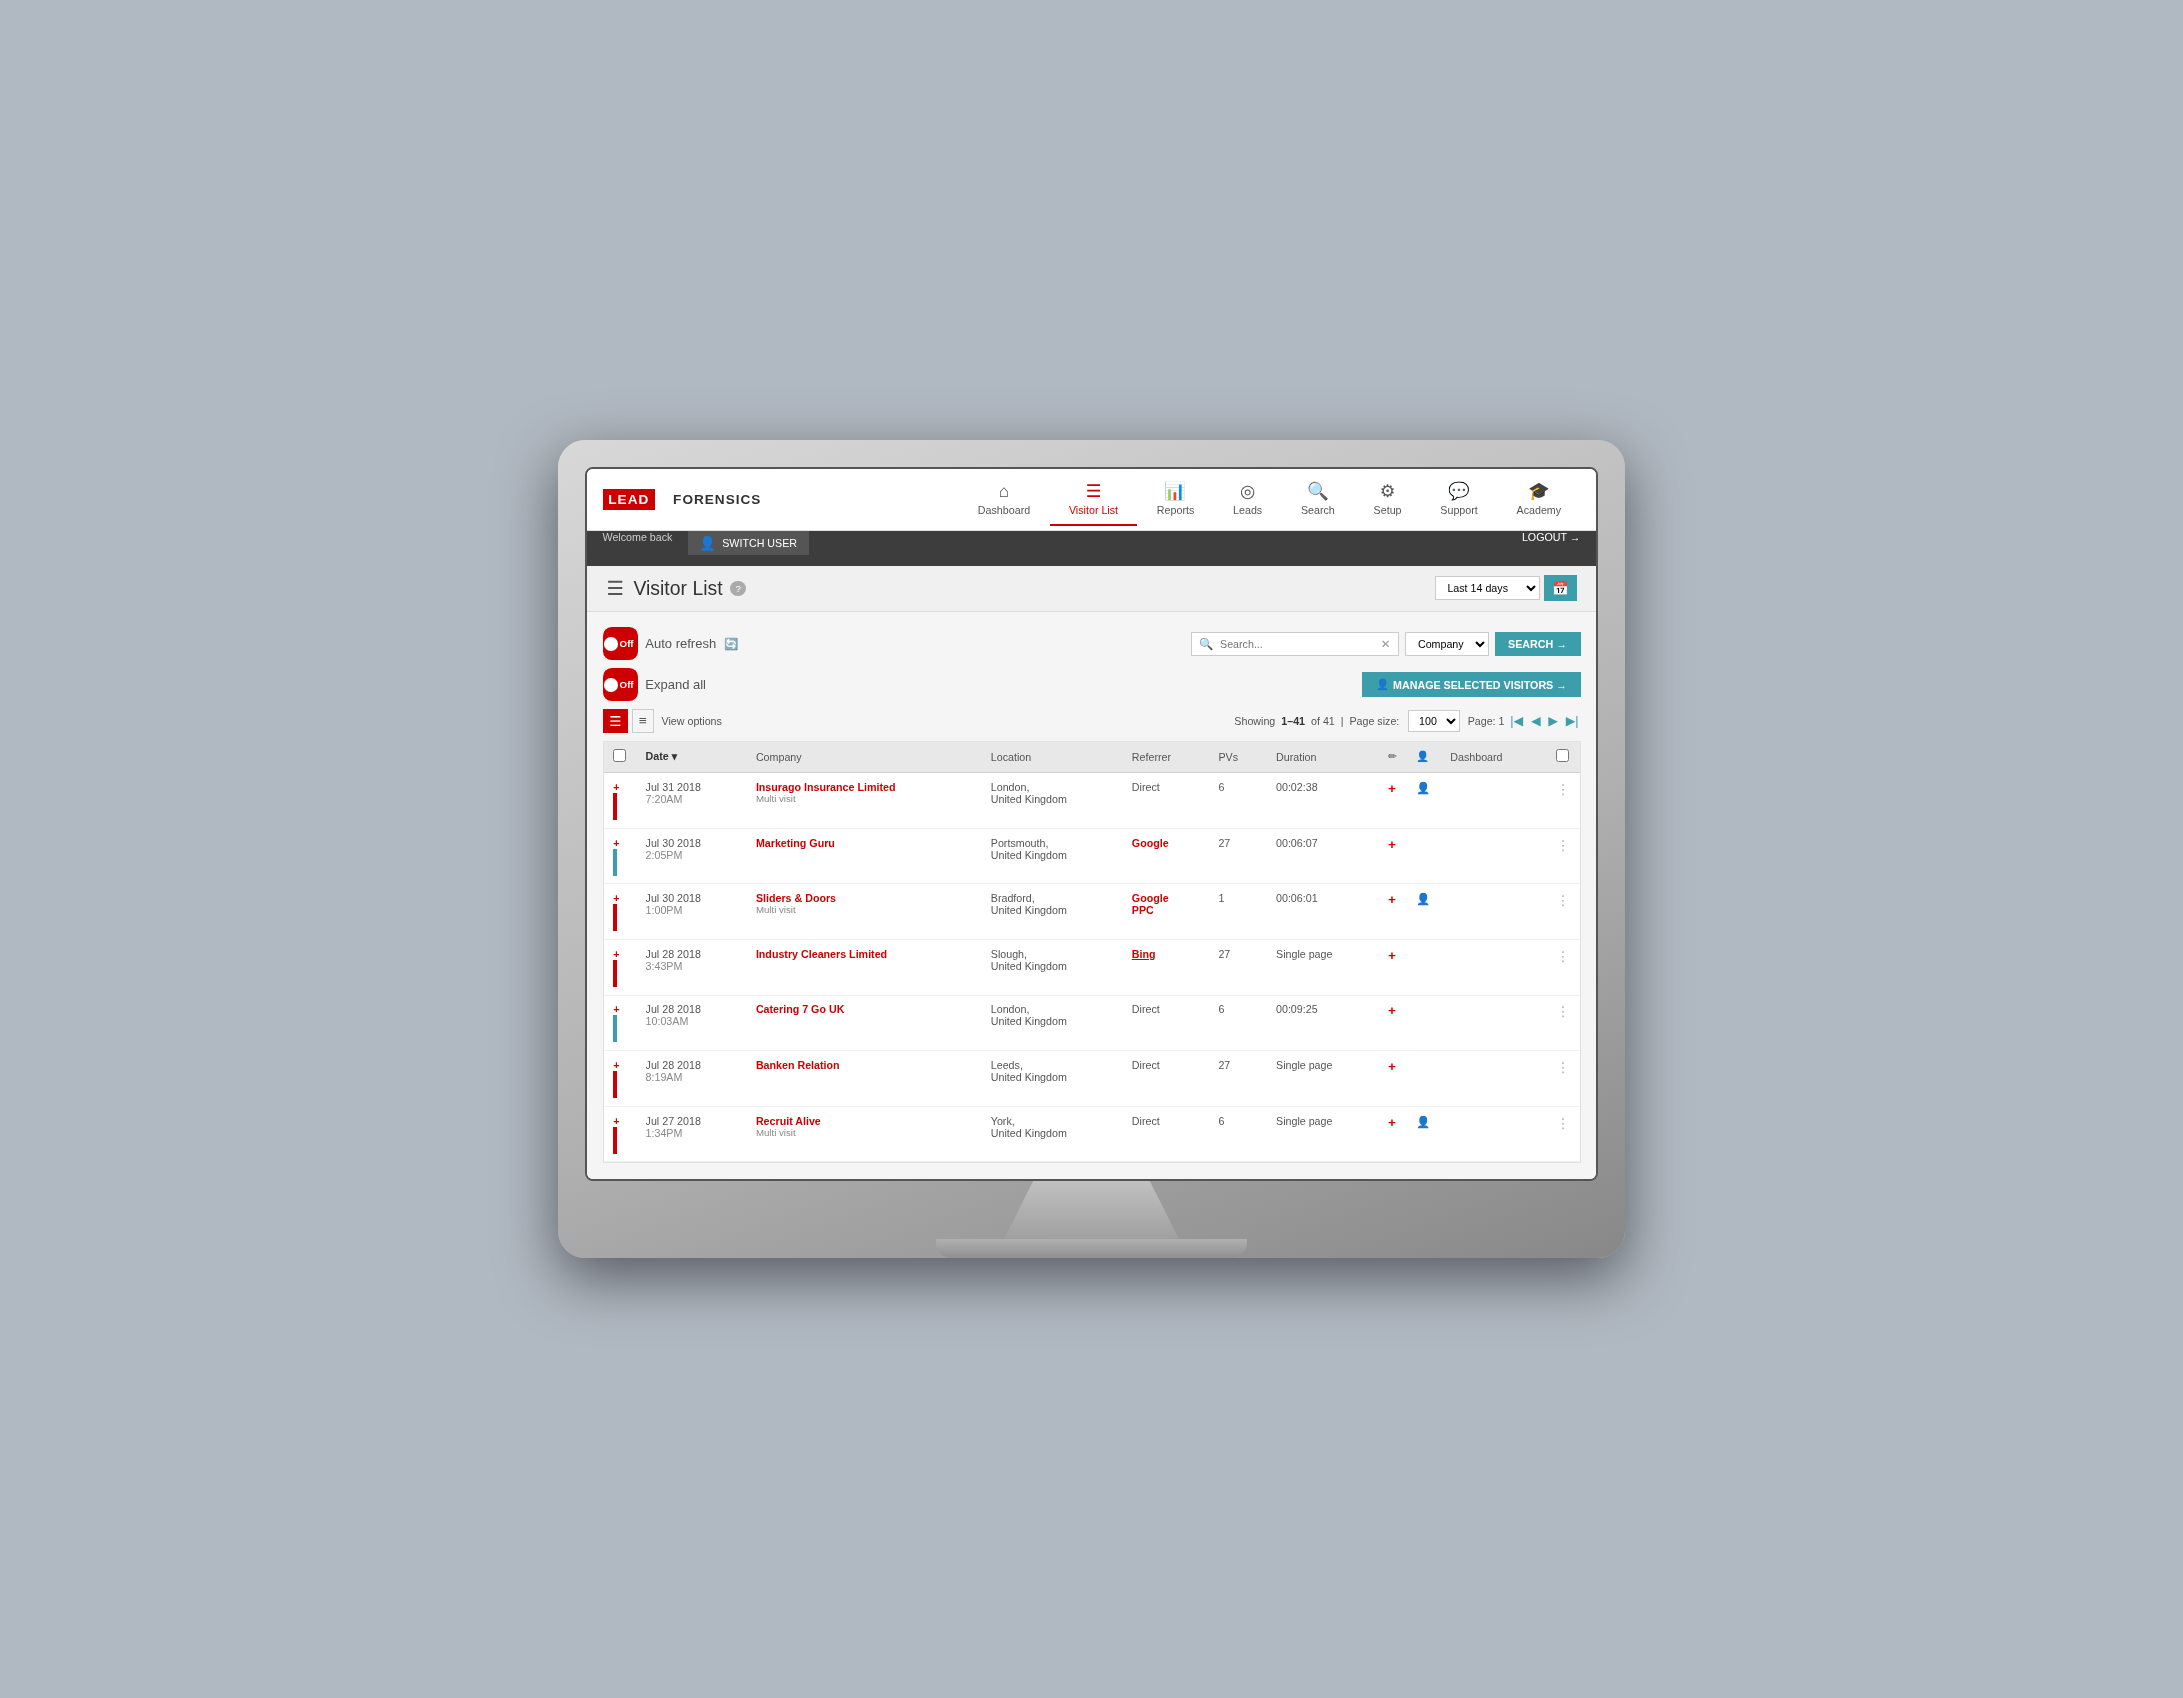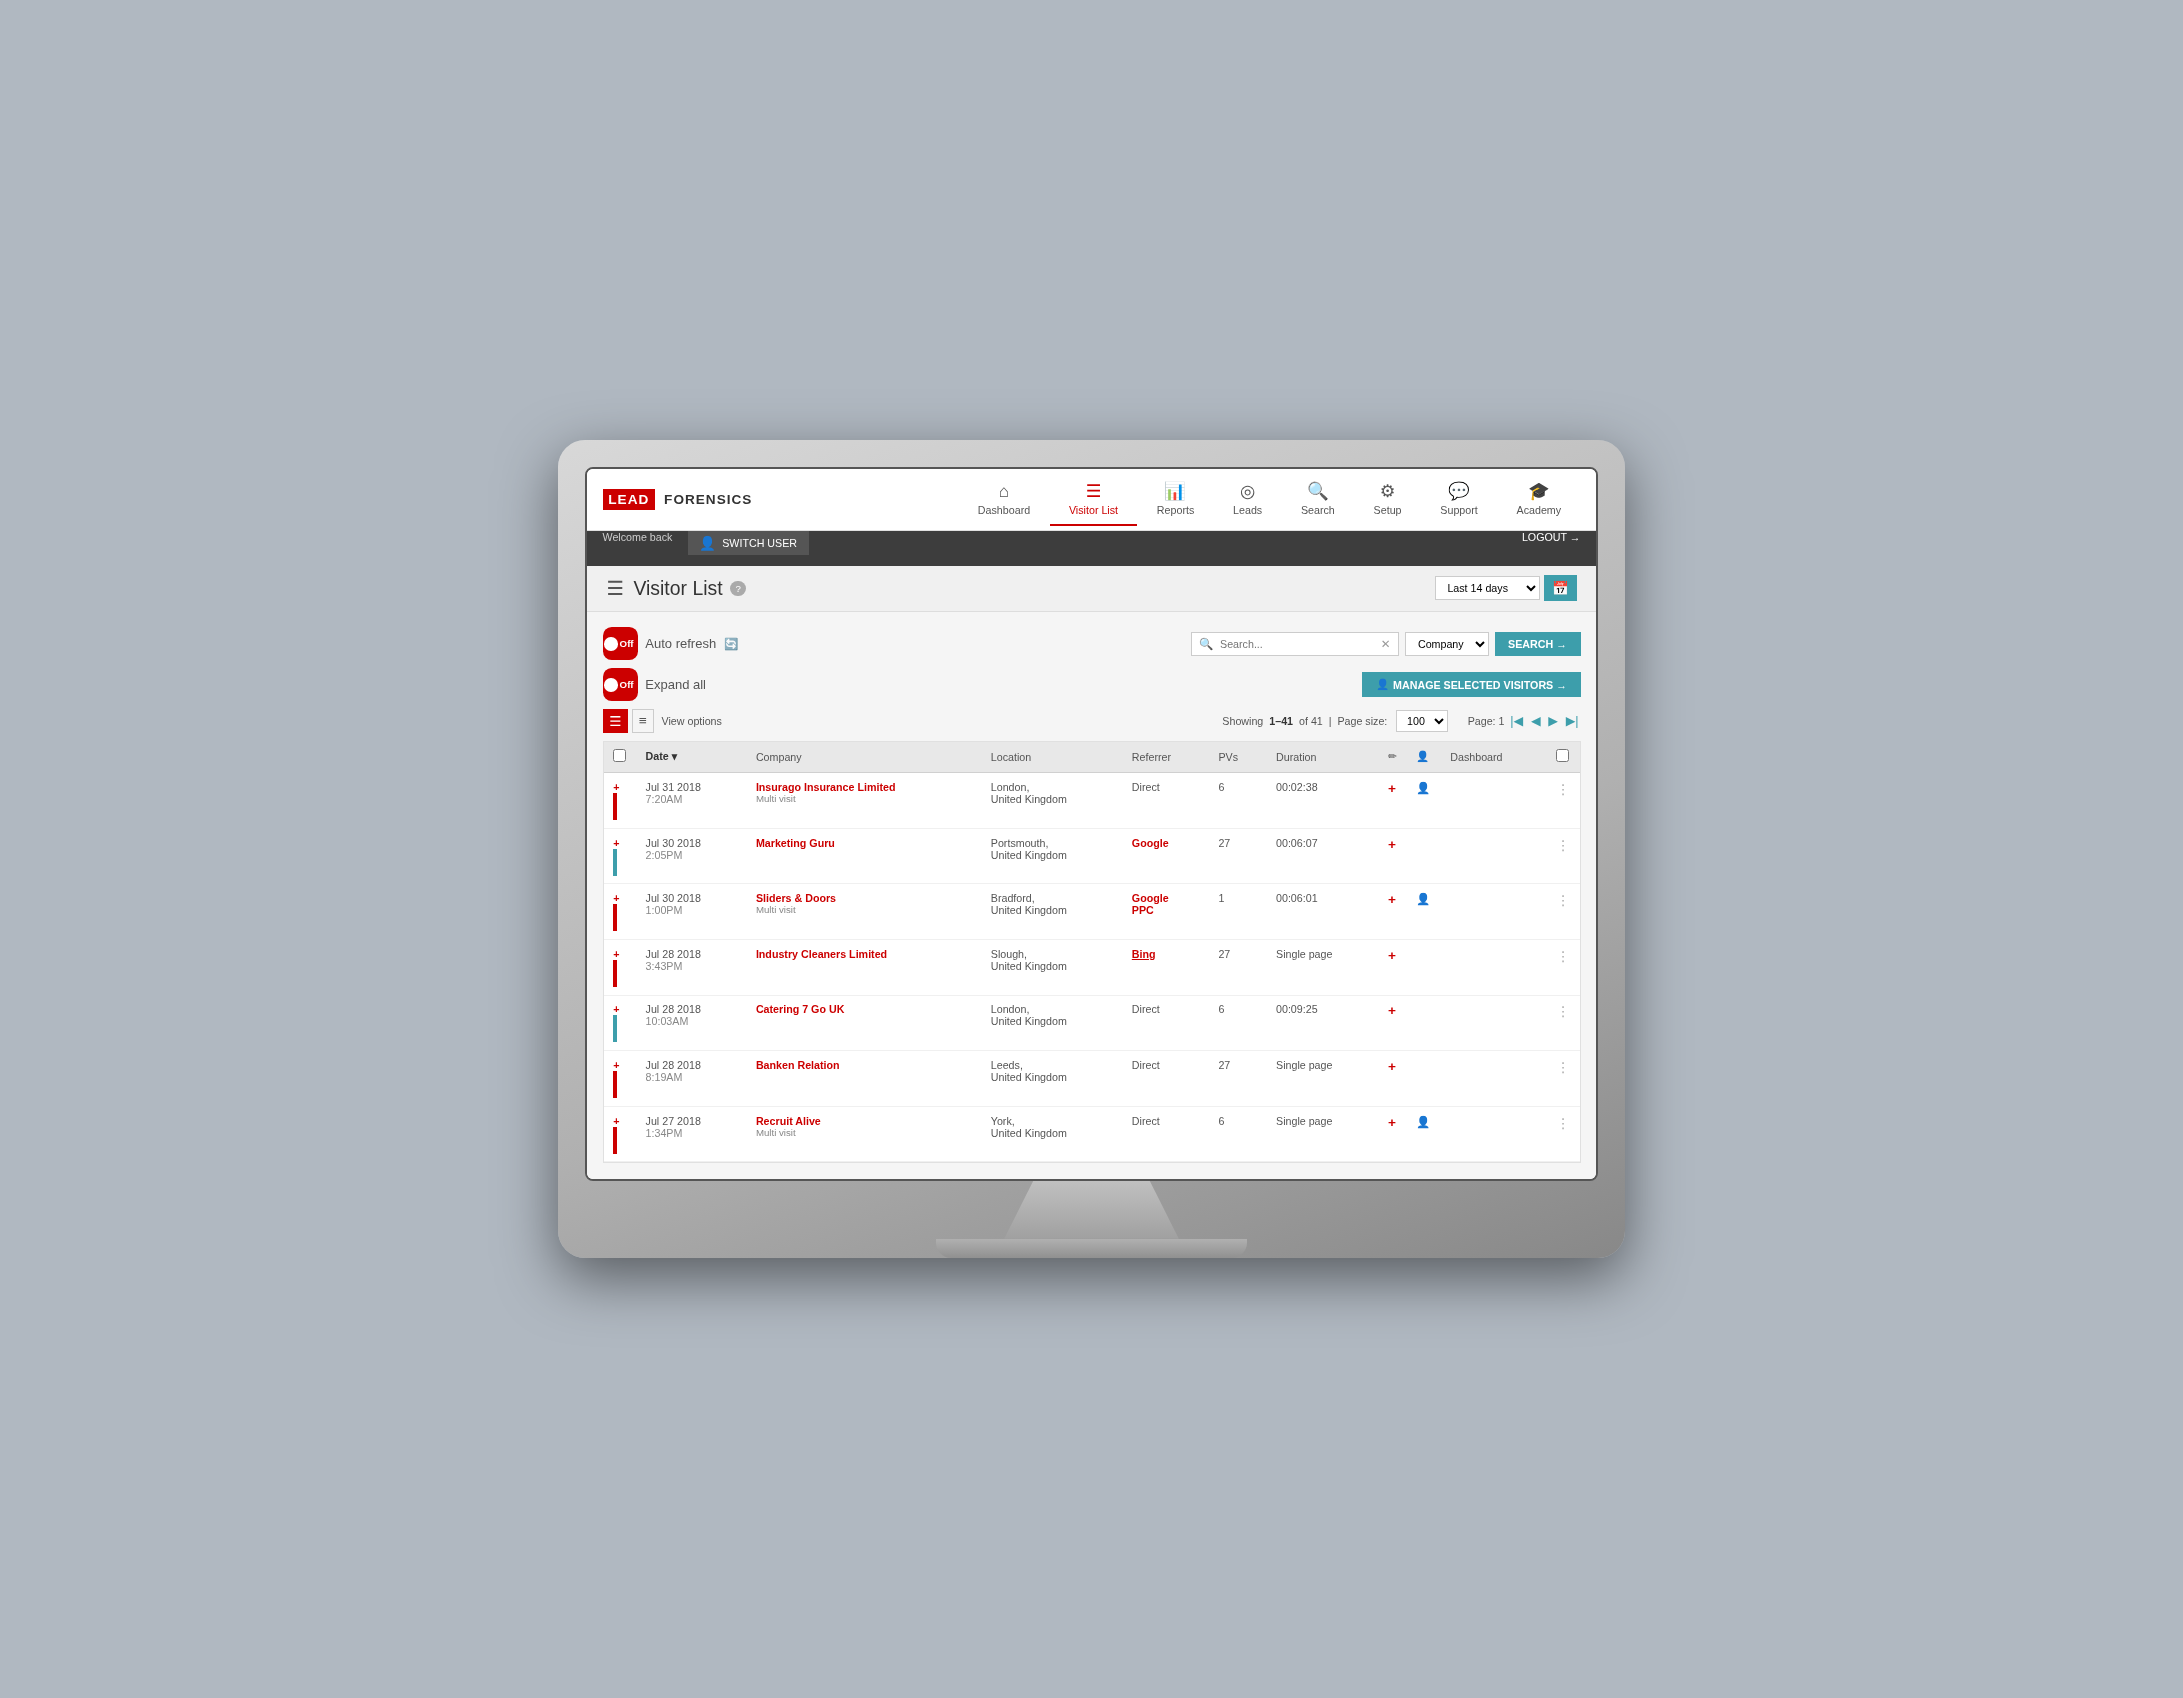--- a/index.html
+++ b/index.html
@@ -62,21 +62,21 @@
       font-weight: bold;
       font-size: 13.6px;
       padding: 2.9px 5.8px;
       letter-spacing: 1px;
     }
     .logo-forensics {
       font-weight: bold;
       font-size: 13.6px;
       color: #333;
       letter-spacing: 1px;
-      margin-left: 9px;
+      margin-left: 18px;
     }
     .nav-items {
       display: flex;
       align-items: center;
       gap: 0;
       margin-left: auto;
     }
     .nav-item {
       display: flex;
       flex-direction: column;
@@ -280,21 +280,21 @@
     .view-icon-btn.active { background: #cc0000; color: #fff; border-color: #cc0000; }
     .view-text { font-size: 10.7px; color: #555; }
     .showing-text { margin-left: auto; font-size: 10.7px; color: #555; }
     .showing-text strong { color: #333; }
     .page-size-select {
       border: 1px solid #ccc;
       padding: 2.9px 5.8px;
       font-size: 10.7px;
       background: #fff;
     }
-    .pagination { display: flex; align-items: center; gap: 3.9px; font-size: 10.7px; color: #555; margin-left: 12px; }
+    .pagination { display: flex; align-items: center; gap: 3.9px; font-size: 10.7px; color: #555; }
     .page-btn {
       background: none;
       border: none;
       cursor: pointer;
       color: #3d9eab;
       font-size: 12.6px;
       padding: 0 1.9px;
     }
 
     

